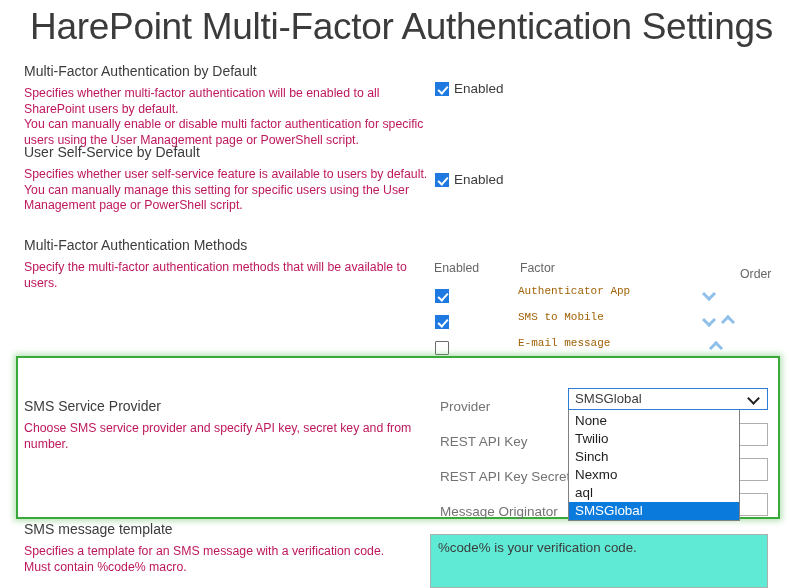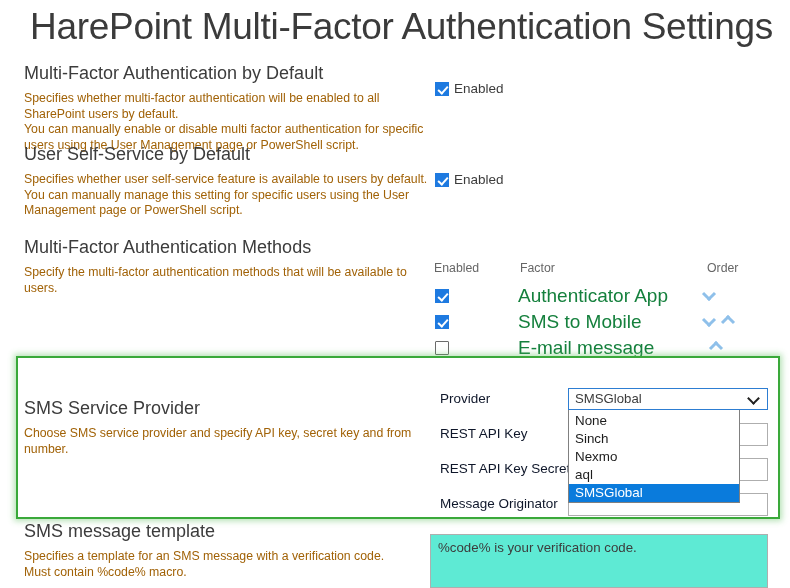--- a/index.html
+++ b/index.html
@@ -29,28 +29,28 @@
     white-space: nowrap;
     text-align: center;
   }
 
   
   .section {
     position: absolute;
     left: 24px;
   }
   .section-title {
-    font-size: 18px;
+    font-size: 14px;
     color: #3c3c3c;
     margin: 0 0 7px 0;
     white-space: nowrap;
   }
   .section-desc {
     font-size: 12.3px;
-    color: #a16207;
+    color: #be185d;
     line-height: 15.5px;
     width: 410px;
   }
   .section-desc.wide { width: 420px; }
 
   
   .enabled-row {
     position: absolute;
     display: flex;
     align-items: center;
@@ -93,31 +93,32 @@
 
   
   .methods-head {
     position: absolute;
     top: 261px;
     font-size: 12.3px;
     color: #666666;
   }
   .col-enabled { left: 434px; }
   .col-factor  { left: 520px; }
-  .col-order   { left: 707px; }
+  .col-order   { left: 740px; margin-top: 6px; }
 
   .method-row { position: absolute; left: 0; width: 790px; height: 26px; }
   .method-row .mr-cb     { position: absolute; left: 435px; top: 5px; }
   .method-row .mr-factor {
     position: absolute;
     left: 518px;
     top: 1px;
-    font-size: 19px;
-    color: #15803d;
-    white-space: nowrap;
+    font-size: 11px;
+    color: #a16207;
+    white-space: nowrap;
+    font-family: Liberation Mono, monospace;
   }
   .method-row .mr-order {
     position: absolute;
     left: 703px;
     top: 2px;
     display: flex;
     gap: 6px;
     align-items: center;
   }
   .chev {
@@ -150,22 +151,23 @@
     border: 2px solid #3aa93a;
     background: transparent;
     box-shadow: 0 0 6px 2px rgba(90, 190, 90, 0.45);
   }
 
   
   .form-label {
     position: absolute;
     left: 440px;
     font-size: 13.5px;
-    color: #0f172a;
-    white-space: nowrap;
+    color: #737373;
+    white-space: nowrap;
+    margin-top: 8px;
   }
   .text-input {
     position: absolute;
     left: 568px;
     width: 200px;
     height: 23px;
     box-sizing: border-box;
     border: 1px solid #aeaeae;
     background: #ffffff;
     font-size: 13px;
@@ -333,20 +335,21 @@
 <div class="text-input" style="top:458px;">7</div>
 <div class="text-input" style="top:493px;"></div>
 
 <div class="select-box">
   <span class="select-value">SMSGlobal</span>
   <span class="select-chevron"></span>
 </div>
 
 <div class="option-list">
   <div class="option">None</div>
+  <div class="option">Twilio</div>
   <div class="option">Sinch</div>
   <div class="option">Nexmo</div>
   <div class="option">aql</div>
   <div class="option selected">SMSGlobal</div>
 </div>
 
 <div class="section" style="top:521px;">
   <div class="section-title">SMS message template</div>
   <div class="section-desc" style="width:385px;">Specifies a template for an SMS message with a verification code. Must contain %code% macro.</div>
 </div>

